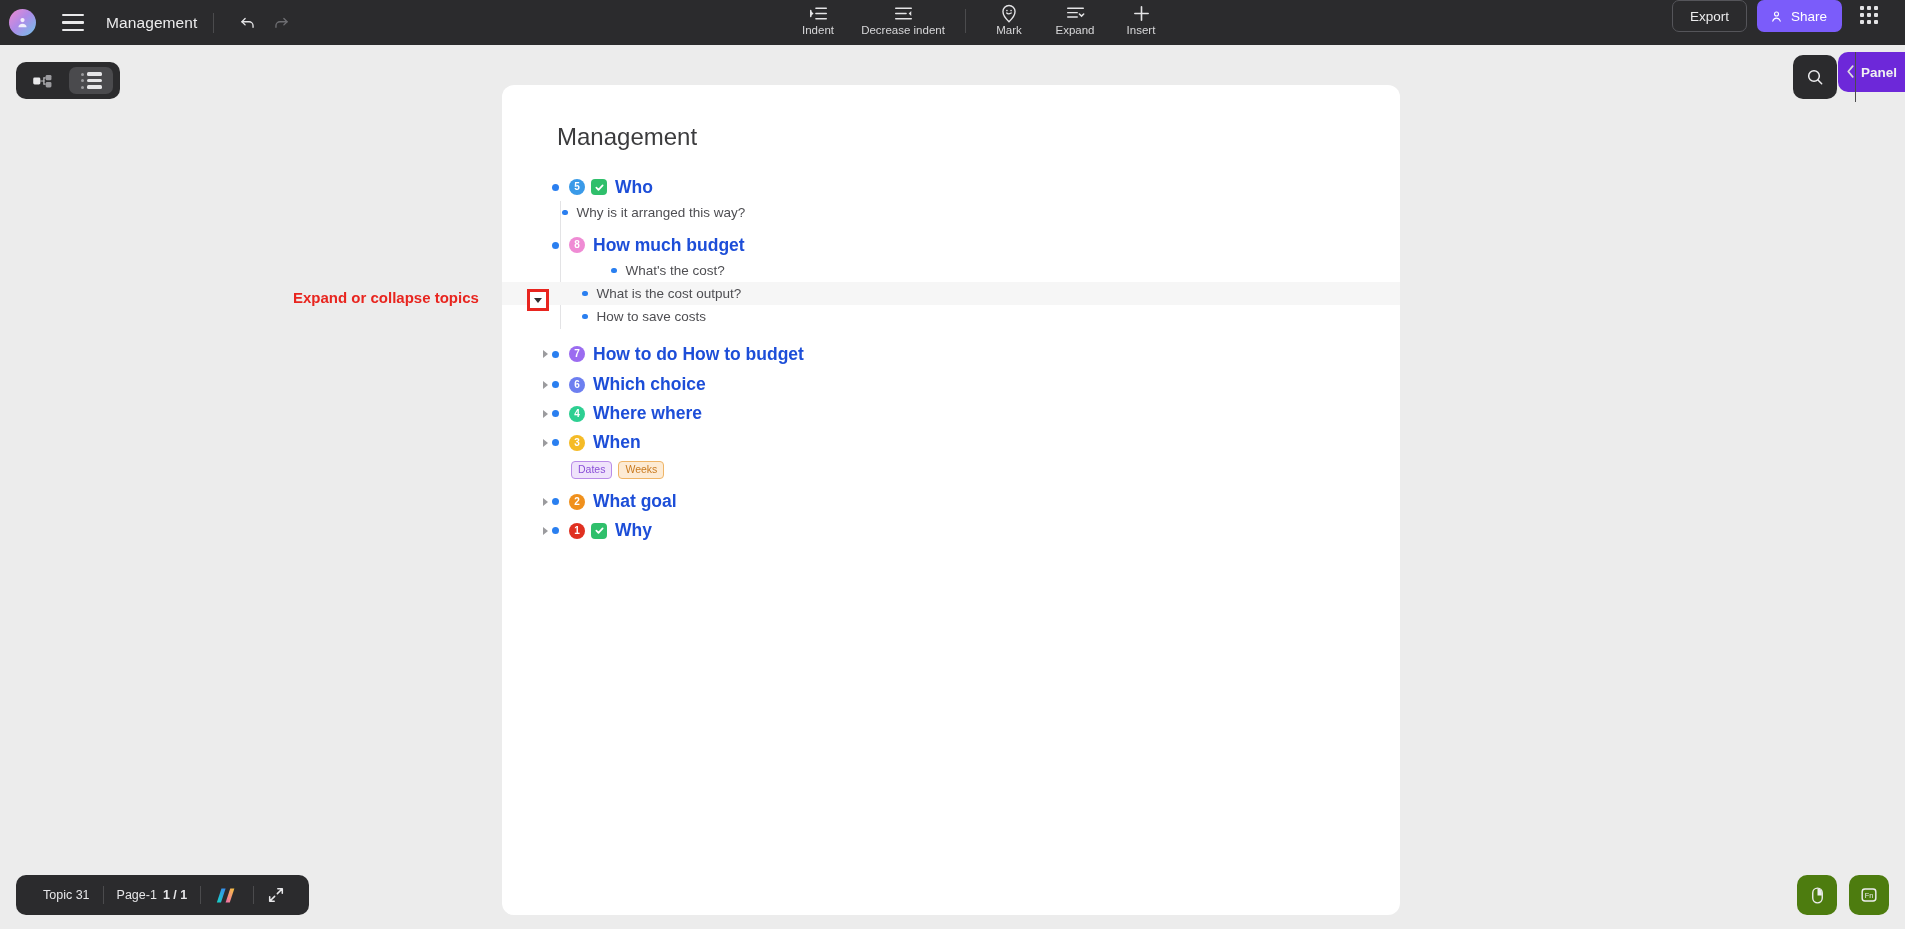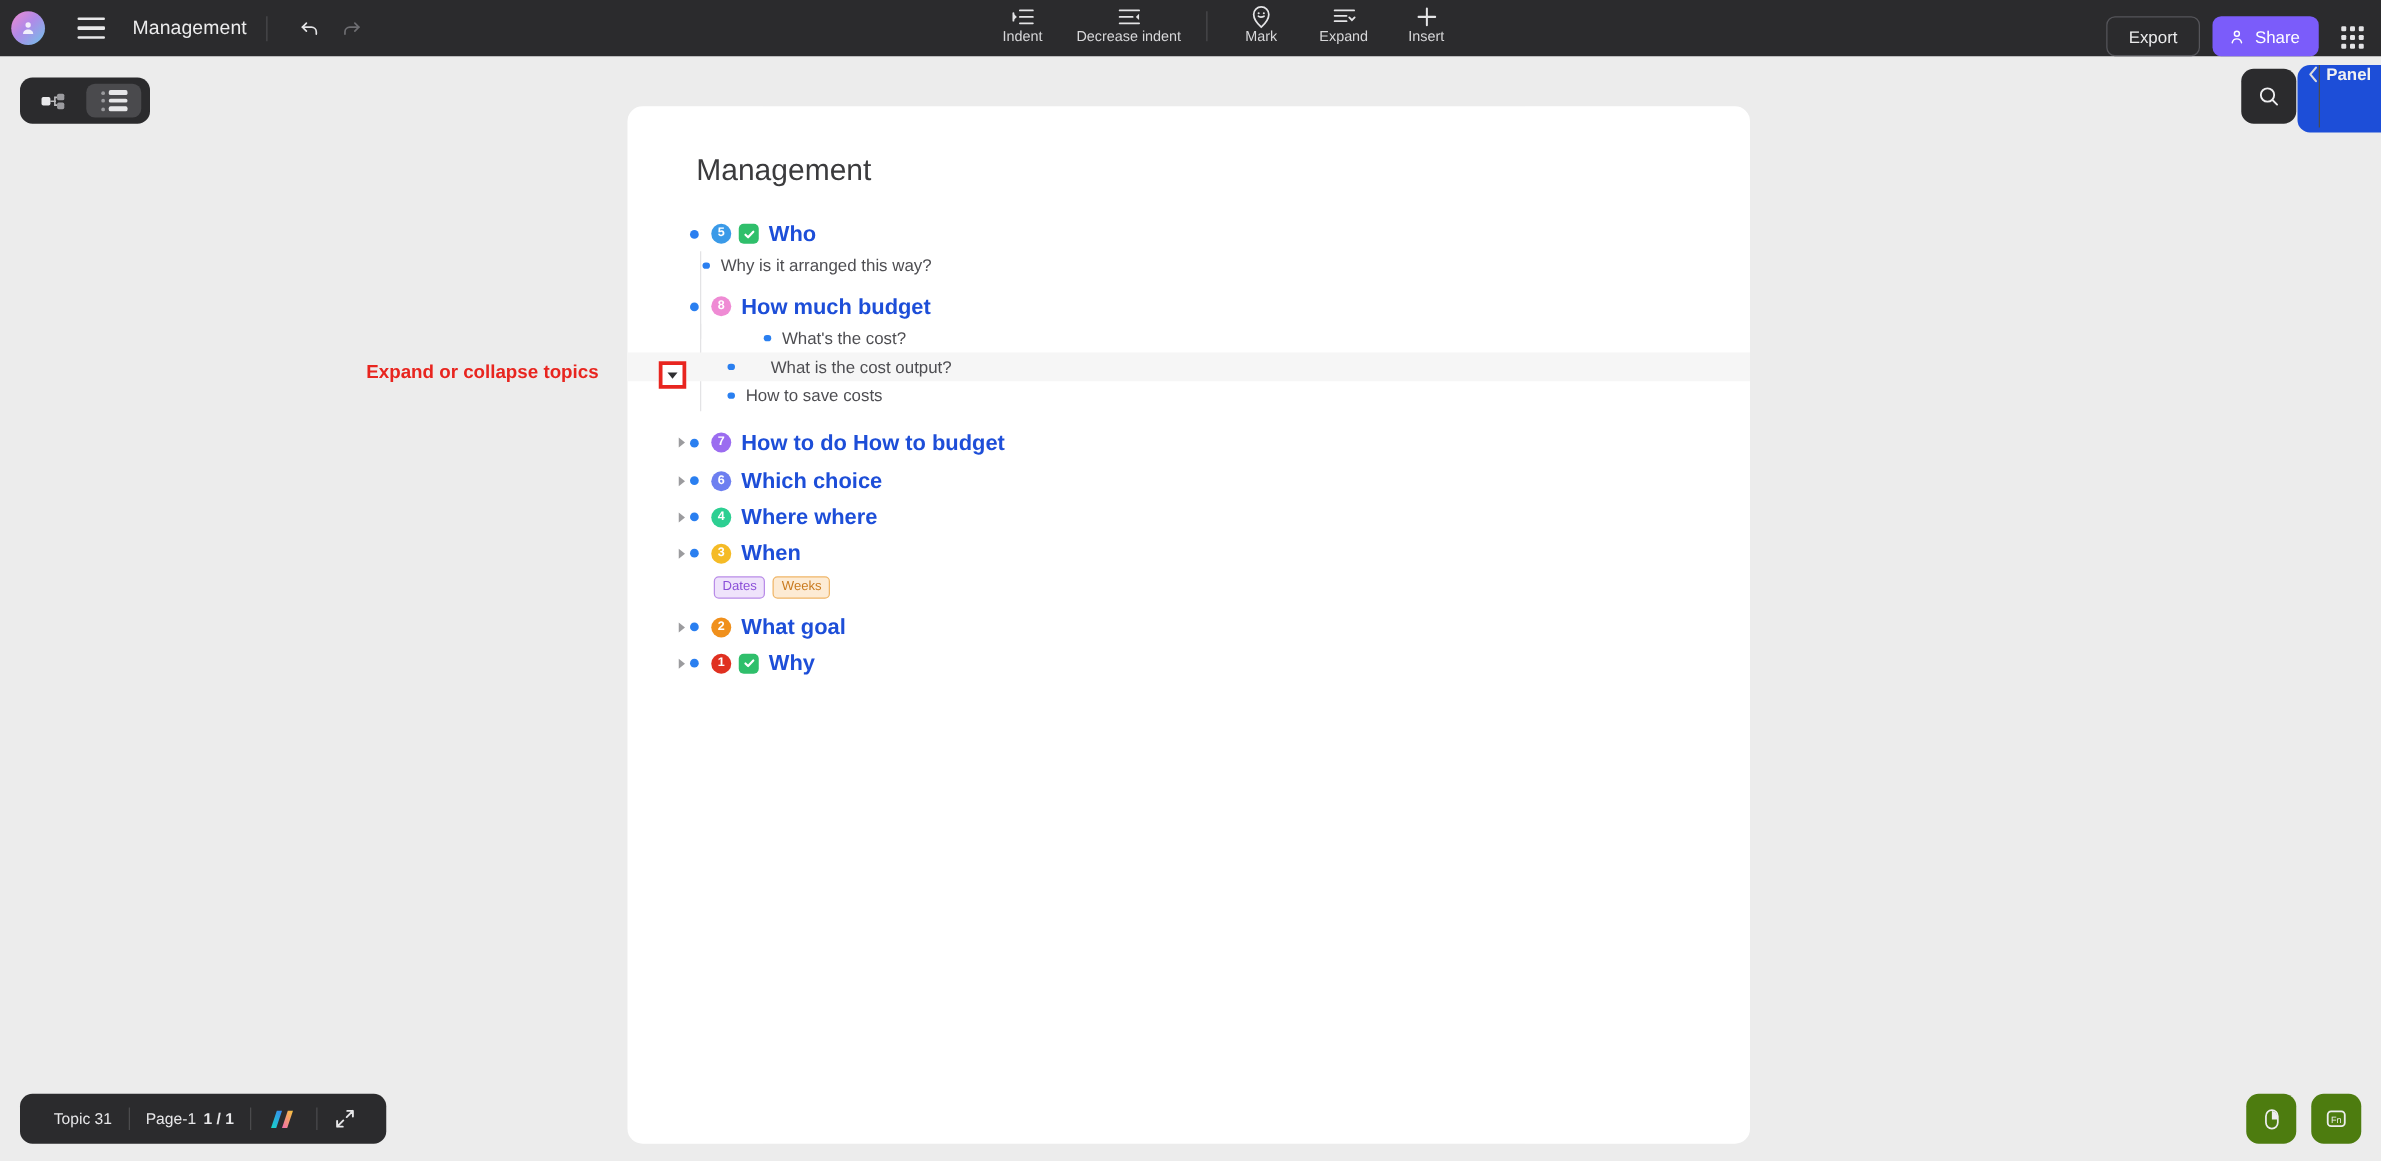--- a/index.html
+++ b/index.html
@@ -46,21 +46,21 @@
   .tool {
     width: 66px; height: 45px; padding-top: 3px;
     display:flex; flex-direction:column; align-items:center; justify-content:flex-start;
     gap: 1px; cursor:pointer;
   }
   .tool .glyph { height: 20px; display:flex; align-items:center; justify-content:center; }
   .tool .lbl { font-size: 11.5px; color:#d7d7d9; white-space:nowrap; }
   .tool.wide { width: 104px; }
   .tool-sep { width:1px; height:24px; background:#4b4b4d; margin: 9px 10px 0 10px; }
 
-  .topright { position:absolute; right:0; top:0; height:45px; display:flex; align-items:flex-end; padding-right:8px; gap:10px; }
+  .topright { position:absolute; right:13px; top:0; height:45px; display:flex; align-items:flex-start; padding-right:8px; gap:10px; }
   .btn-export {
     height: 32px; padding: 0 17px; border-radius: 7px;
     border: 1px solid #55555a; background: transparent; color:#ececed;
     font-size: 13.5px; font-family:"Liberation Sans",sans-serif; cursor:pointer;
     display:flex; align-items:center;
   }
   .btn-share {
     height: 32px; padding: 0 15px 0 12px; border-radius: 7px; border:none;
     background:#7b5cfa; color:#fff; font-size:13.5px; font-family:"Liberation Sans",sans-serif;
     display:flex; align-items:center; gap:7px; cursor:pointer;
@@ -159,22 +159,22 @@
   }
 
   
   .search-btn {
     position:absolute; right: 68px; top: 55px;
     width: 44px; height: 44px; border-radius: 10px; background:#2b2b2d;
     display:flex; align-items:center; justify-content:center; cursor:pointer;
   }
   .panel-tab {
     position:absolute; right: 0; top: 52px;
-    height: 54px; background:#1d4ed8; border-radius: 10px 0 0 10px;
-    display:flex; align-items:flex-start; padding: 0 8px 0 8px; gap:6px; cursor:pointer;
+    height: 40px; background:#6d28d9; border-radius: 10px 0 0 10px;
+    display:flex; align-items:center; padding: 0 8px 0 8px; gap:6px; cursor:pointer;
   }
   .panel-tab .chev { color:#dcdcde; font-size: 15px; line-height:1; }
   .panel-tab .plbl { color:#f0f0f1; font-size: 13.5px; font-weight:700; white-space:nowrap; }
   .panel-div { position:absolute; right:49px; top:52px; width:1px; height:50px; background:#4b4b4d; }
 
   
   .statusbar {
     position:absolute; left: 16px; bottom: 14px;
     height: 40px; border-radius: 10px; background:#2b2b2d;
     display:flex; align-items:center; padding: 0 14px; gap: 0;
@@ -367,21 +367,21 @@
       <span class="bullet-l1"></span>
       <span class="num-badge round" style="background:#ef8bd4;margin-left:10px;">8</span>
       <span class="t1" style="margin-left:8px;">How much budget</span>
     </div>
     <div style="position:relative;">
       <span class="guide" style="left:58px; top:0; height:70px;"></span>
       <div class="row" style="padding-left:109px;height:23px;">
         <span class="bullet-l2"></span>
         <span class="t2" style="margin-left:9px;">What's the cost?</span>
       </div>
-      <div class="row hl" style="padding-left:80px;height:23px;gap:20px;">
+      <div class="row hl" style="padding-left:80px;height:23px;">
         <span class="bullet-l2"></span>
         <span class="t2" style="margin-left:9px;">What is the cost output?</span>
       </div>
       <div class="row" style="padding-left:80px;height:23px;">
         <span class="bullet-l2"></span>
         <span class="t2" style="margin-left:9px;">How to save costs</span>
       </div>
     </div>
 
     <div class="row h1" style="padding-left:50px;margin-top:10px;height:32px;">

